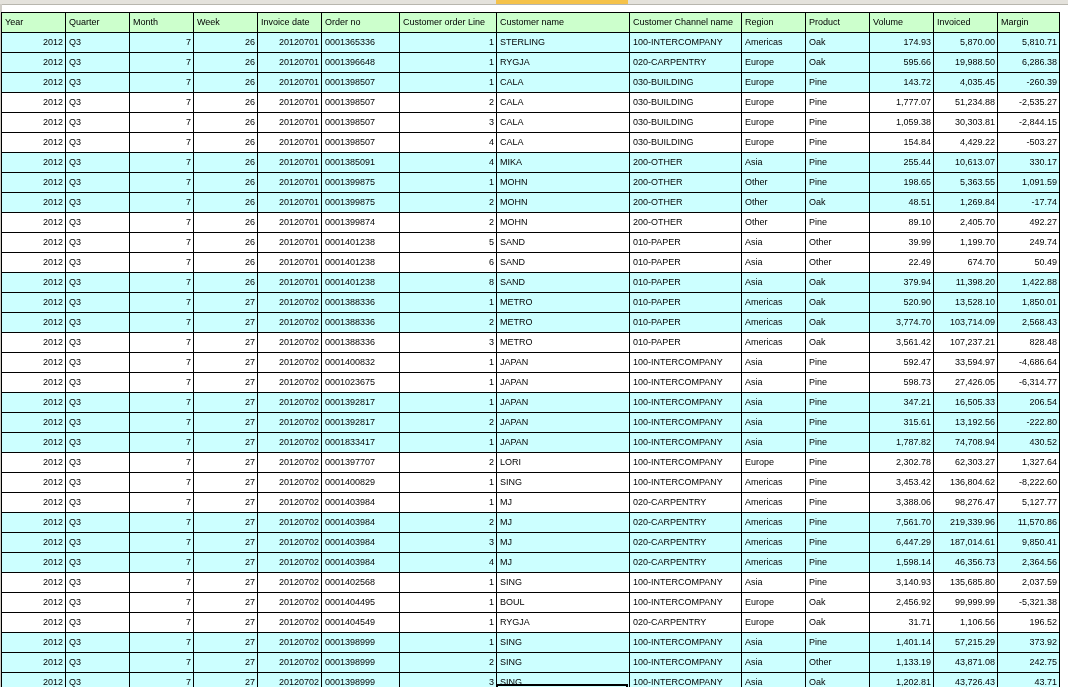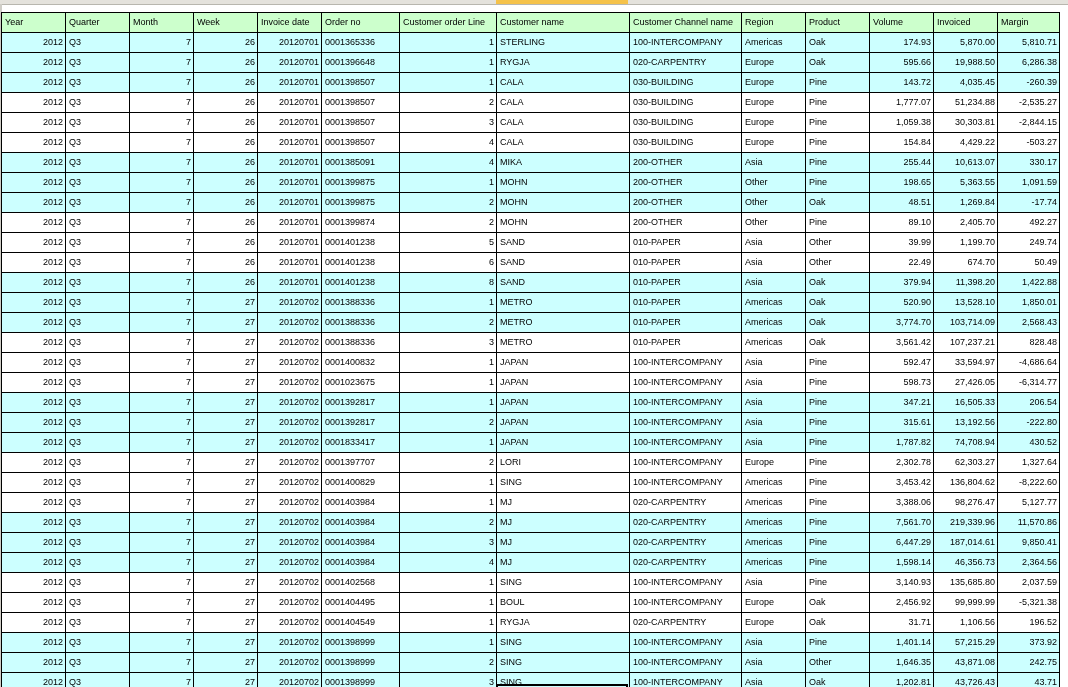--- a/index.html
+++ b/index.html
@@ -577,21 +577,21 @@
         <td>Q3</td>
         <td class="num">7</td>
         <td class="num">27</td>
         <td class="num">20120702</td>
         <td>0001398999</td>
         <td class="num">2</td>
         <td>SING</td>
         <td>100-INTERCOMPANY</td>
         <td>Asia</td>
         <td>Other</td>
-        <td class="num">1,646.35</td>
+        <td class="num">1,133.19</td>
         <td class="num">43,871.08</td>
         <td class="num">242.75</td>
       </tr>
       <tr class="hl">
         <td class="num">2012</td>
         <td>Q3</td>
         <td class="num">7</td>
         <td class="num">27</td>
         <td class="num">20120702</td>
         <td>0001398999</td>

